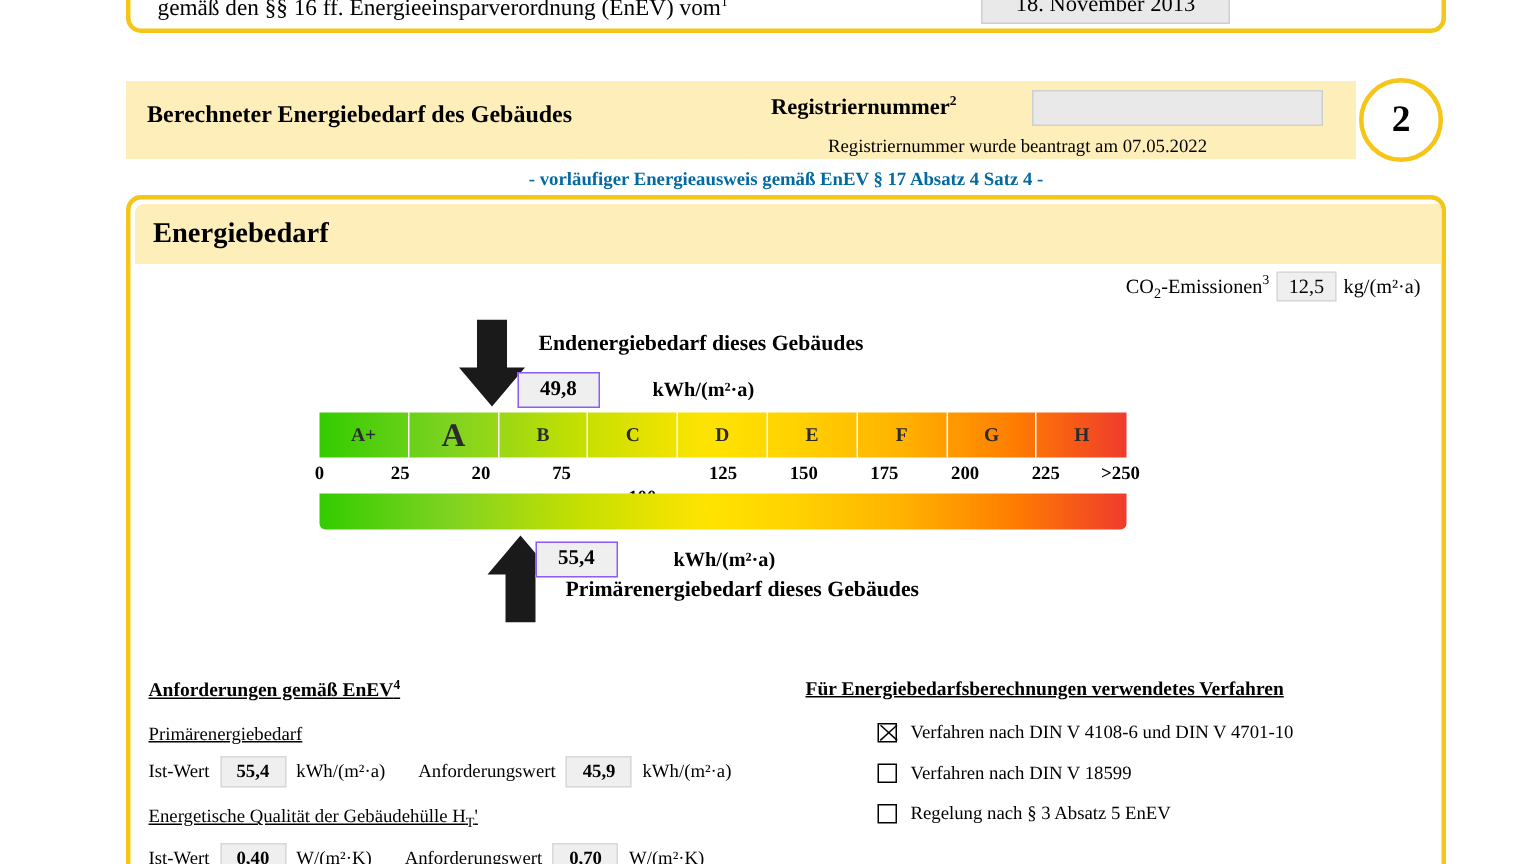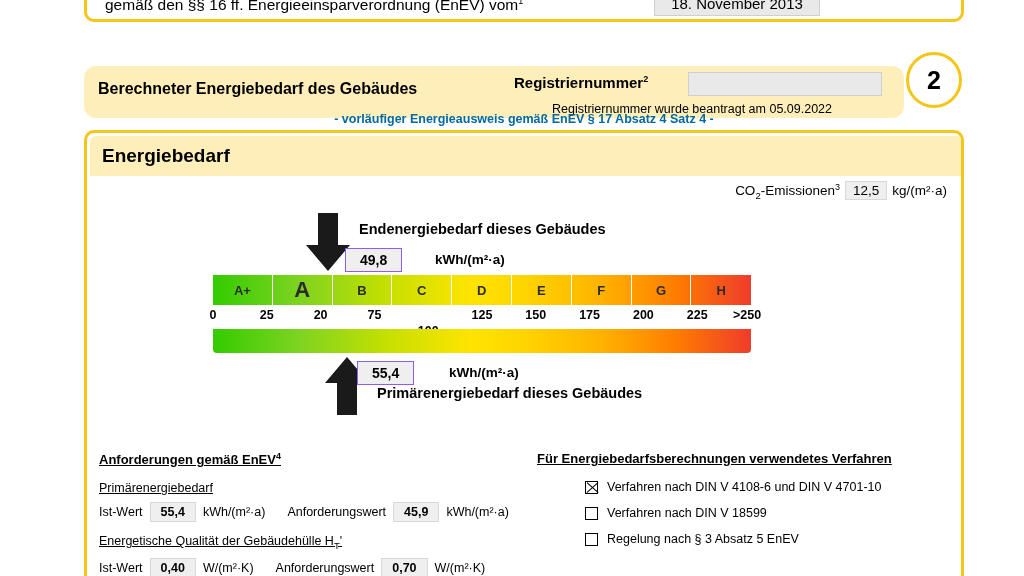--- a/index.html
+++ b/index.html
@@ -5,21 +5,21 @@
   * { box-sizing: border-box; }
   html, body { margin:0; padding:0; }
   body {
     width:1024px; height:576px;
     background:#ffffff;
     font-family:"Liberation Sans", sans-serif;
     color:#000;
     overflow:hidden;
     position:relative;
   }
-  .page { position:absolute; left:0; top:0; width:1024px; height:576px; }
+  .page { position:absolute; left:0; top:0; width:1024px; height:576px;font-family:Liberation Serif, serif; }
 
   
   .topbox {
     position:absolute; left:84px; top:-34px; width:880px; height:56px;
     border:3px solid #f5c518; border-radius:10px;
     background:#fff;
   }
   .topbox .line {
     position:absolute; left:18px; top:27px;
     font-size:15.5px; white-space:nowrap;
@@ -27,22 +27,22 @@
   .topbox .sup { font-size:9px; vertical-align:super; }
   .datebox {
     position:absolute; left:567px; top:22px; width:166px; height:25px;
     background:#e9e9e9; border:1px solid #cfcfcf;
     display:flex; align-items:center; justify-content:center;
     font-size:15px;
   }
 
   
   .headband {
-    position:absolute; left:84px; top:66px; width:820px; height:52px;
-    background:#fdeeba; border-radius:12px;
+    position:absolute; left:84px; top:54px; width:820px; height:52px;
+    background:#fdeeba; border-radius:0;
   }
   .headband .htitle {
     position:absolute; left:14px; top:14px;
     font-size:16px; font-weight:bold;
   }
   .reg-label {
     position:absolute; left:430px; top:8px;
     font-size:15px; font-weight:bold;
   }
   .reg-label .sup { font-size:9px; vertical-align:super; font-weight:bold;}
@@ -188,21 +188,21 @@
     </div>
     <div class="datebox">18. November 2013</div>
   </div>
 
   <div class="headband">
     <div class="htitle">Berechneter Energiebedarf des Gebäudes</div>
     <div class="reg-label">
       <span>Registriernummer</span><span class="sup">2</span>
     </div>
     <div class="reg-field"></div>
-    <div class="reg-note">Registriernummer wurde beantragt am 05.09.2022</div>
+    <div class="reg-note">Registriernummer wurde beantragt am 07.05.2022</div>
   </div>
   <div class="circle-num">2</div>
   <div class="vorlaeufig">- vorläufiger Energieausweis gemäß EnEV § 17 Absatz 4 Satz 4 -</div>
 
   <div class="panel">
     <div class="panel-head">
       <div class="t">Energiebedarf</div>
     </div>
 
     <div class="co2">

